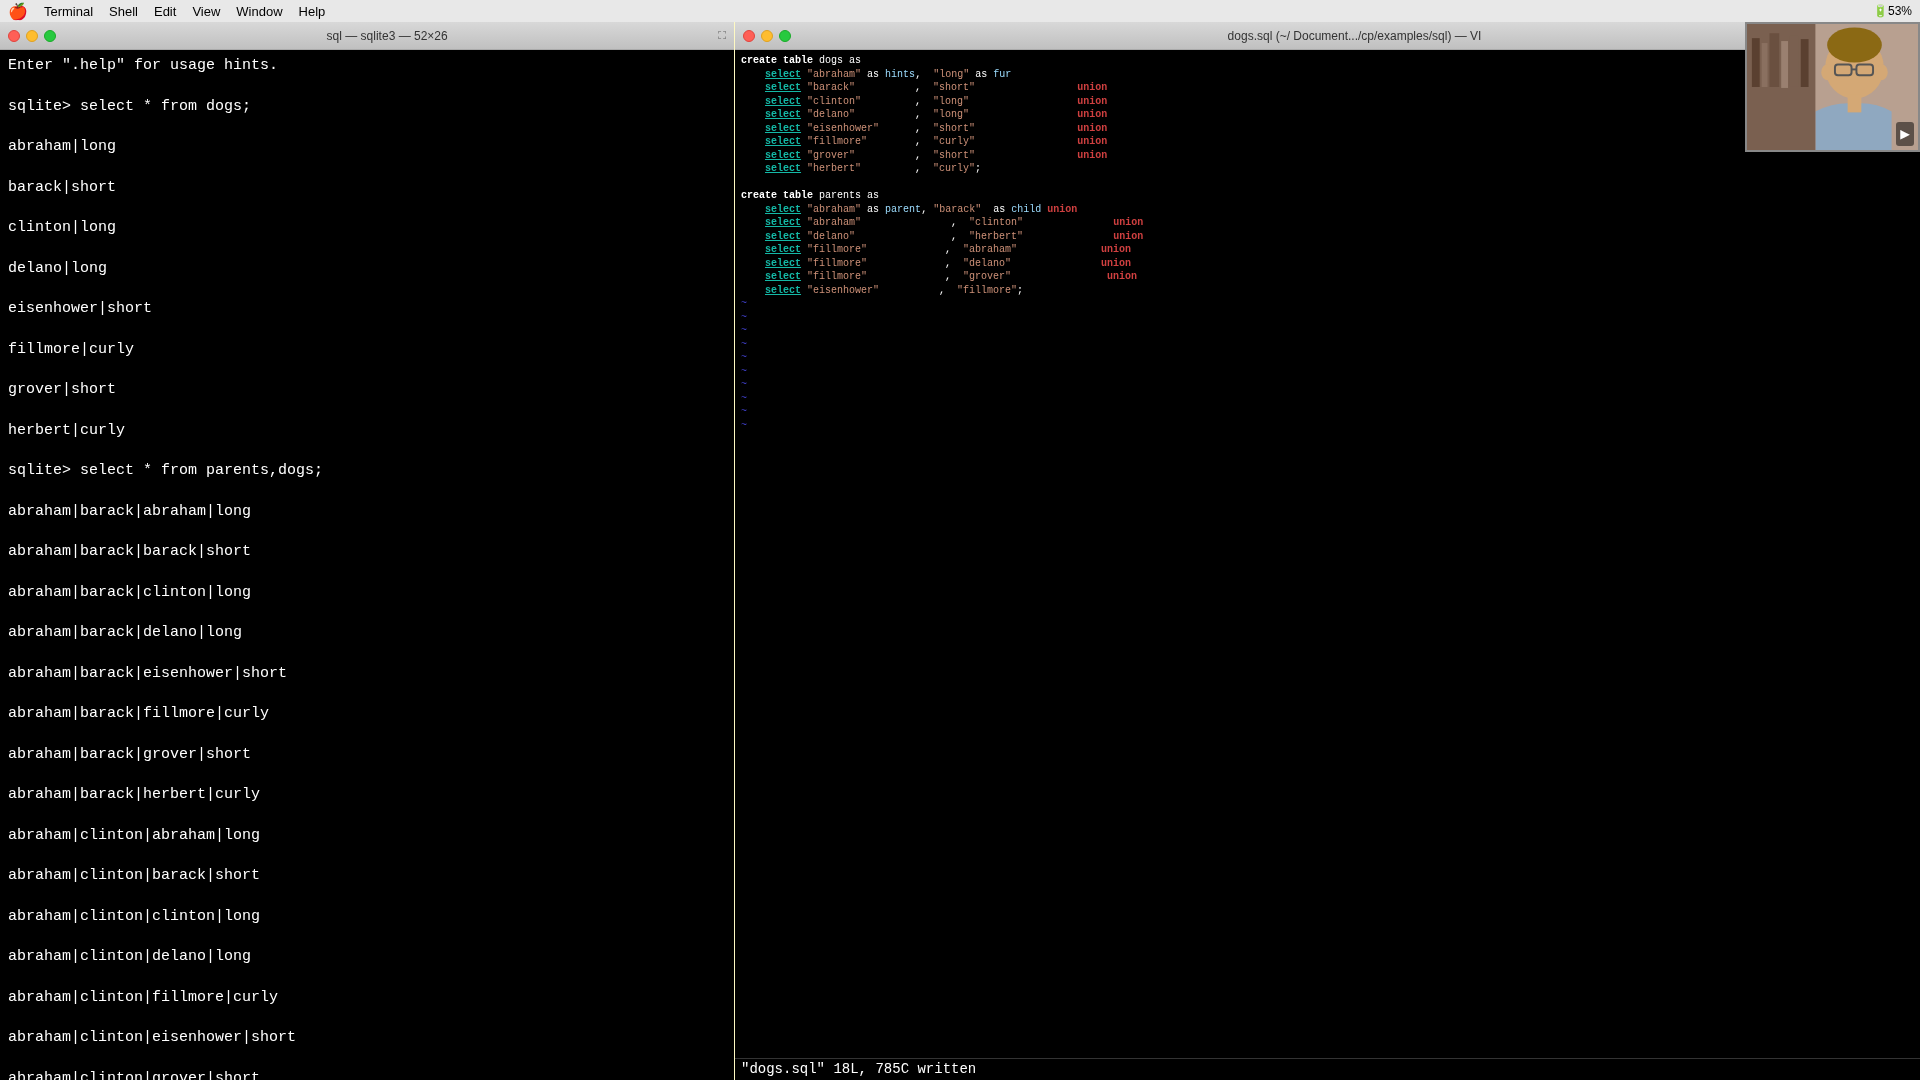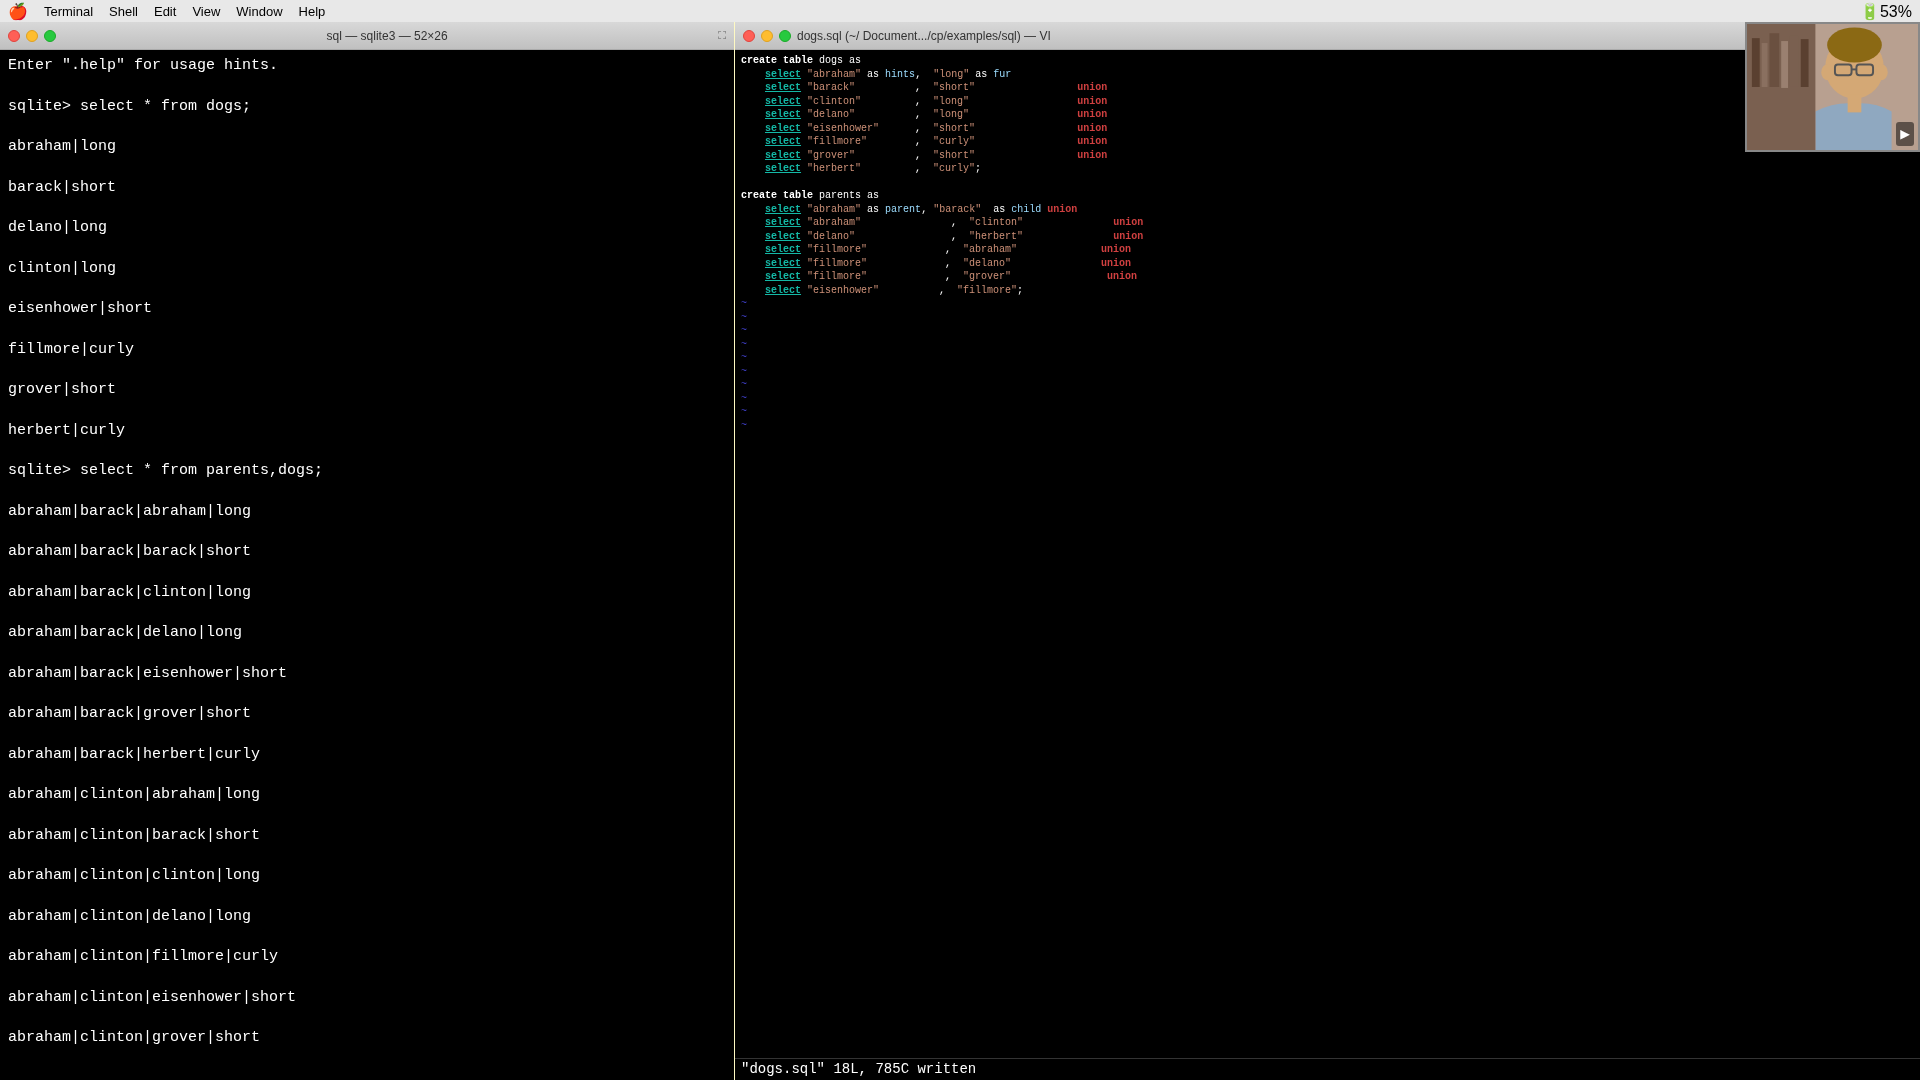--- a/index.html
+++ b/index.html
@@ -27,21 +27,21 @@
     .menu-bar-apple {
       font-size: 16px;
     }
     .menu-bar-item {
       cursor: pointer;
     }
     .menu-bar-right {
       margin-left: auto;
       display: flex;
       gap: 8px;
-      font-size: 16px;
+      font-size: 12px;
     }
 
     
     .windows-container {
       display: flex;
       width: 1920px;
       height: 1058px;
       position: relative;
     }
 
@@ -109,21 +109,21 @@
       background: linear-gradient(to bottom, #d8d8d8, #c0c0c0);
       display: flex;
       align-items: center;
       padding: 0 8px;
       gap: 6px;
       border-bottom: 1px solid #aaa;
     }
 
     .vim-title {
       flex: 1;
-      text-align: left;
+      text-align: center;
       font-family: -apple-system, BlinkMacSystemFont, sans-serif;
       font-size: 12px;
       color: #333;
     }
 
     .vim-content {
       flex: 1;
       background: #000000;
       color: #ffffff;
       font-size: 10px;
@@ -216,32 +216,33 @@
       <span class="traffic-light tl-red"></span>
       <span class="traffic-light tl-yellow"></span>
       <span class="traffic-light tl-green"></span>
       <span class="terminal-title">sql — sqlite3 — 52×26</span>
       <span style="font-size:11px; color:#666;">⛶</span>
     </div>
     <div class="terminal-content"><span class="line">Enter ".help" for usage hints.</span>
 <span class="line">sqlite&gt; select * from dogs;</span>
 <span class="line">abraham|long</span>
 <span class="line">barack|short</span>
+<span class="line">clinton|long</span>
 <span class="line">delano|long</span>
-<span class="line">clinton|long</span>
 <span class="line">eisenhower|short</span>
 <span class="line">fillmore|curly</span>
 <span class="line">grover|short</span>
 <span class="line">herbert|curly</span>
 <span class="line">sqlite&gt; select * from parents,dogs;</span>
 <span class="line">abraham|barack|abraham|long</span>
 <span class="line">abraham|barack|barack|short</span>
 <span class="line">abraham|barack|clinton|long</span>
 <span class="line">abraham|barack|delano|long</span>
 <span class="line">abraham|barack|eisenhower|short</span>
+<span class="line">abraham|barack|fillmore|curly</span>
 <span class="line">abraham|barack|grover|short</span>
 <span class="line">abraham|barack|herbert|curly</span>
 <span class="line">abraham|clinton|abraham|long</span>
 <span class="line">abraham|clinton|barack|short</span>
 <span class="line">abraham|clinton|clinton|long</span>
 <span class="line">abraham|clinton|delano|long</span>
 <span class="line">abraham|clinton|fillmore|curly</span>
 <span class="line">abraham|clinton|eisenhower|short</span>
 <span class="line">abraham|clinton|grover|short</span>
 </div>

